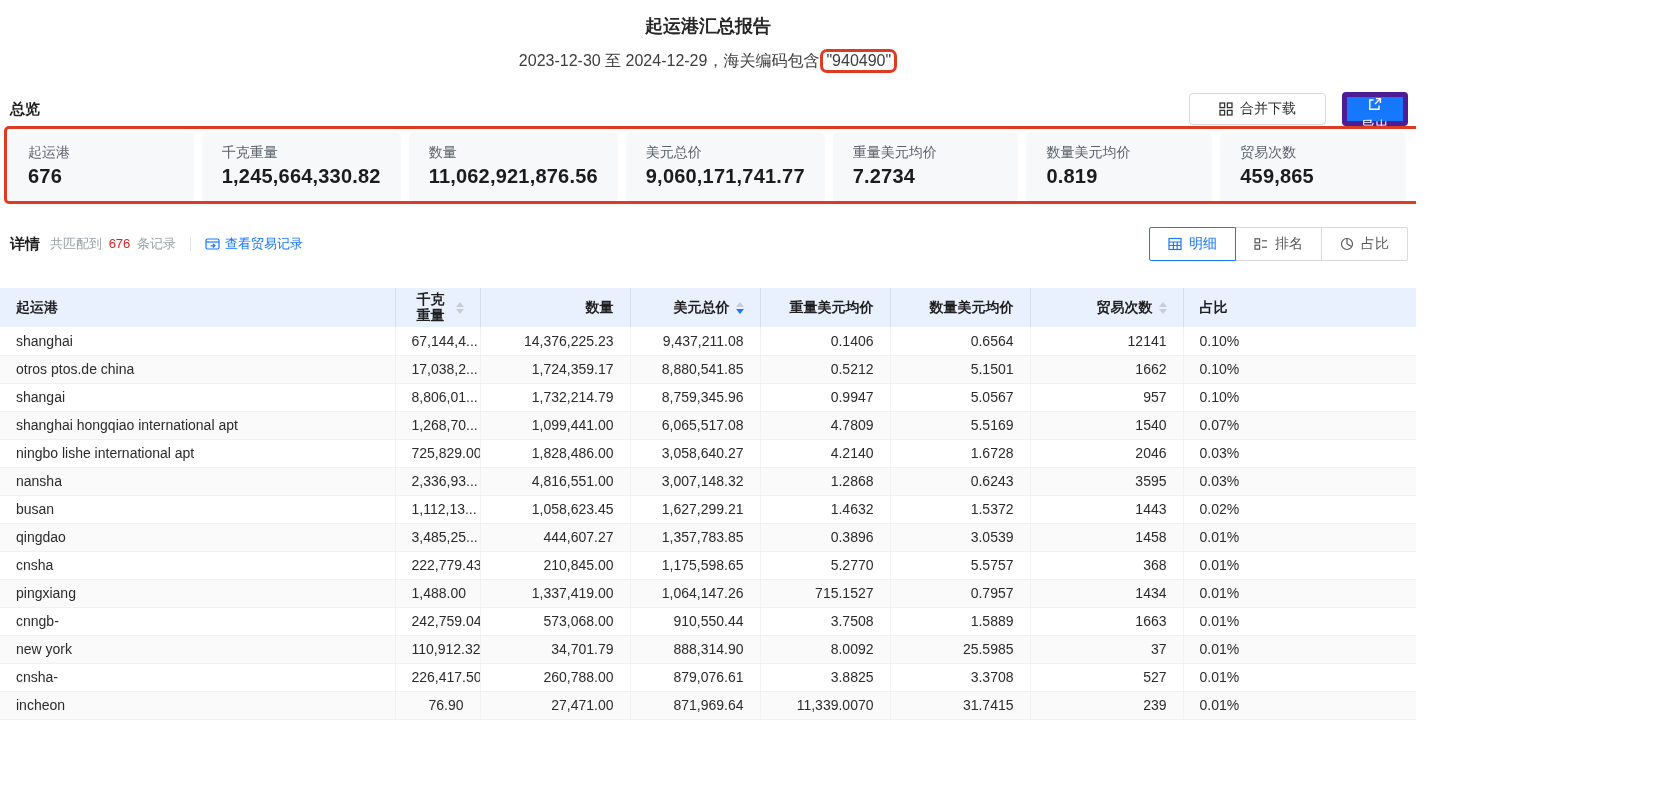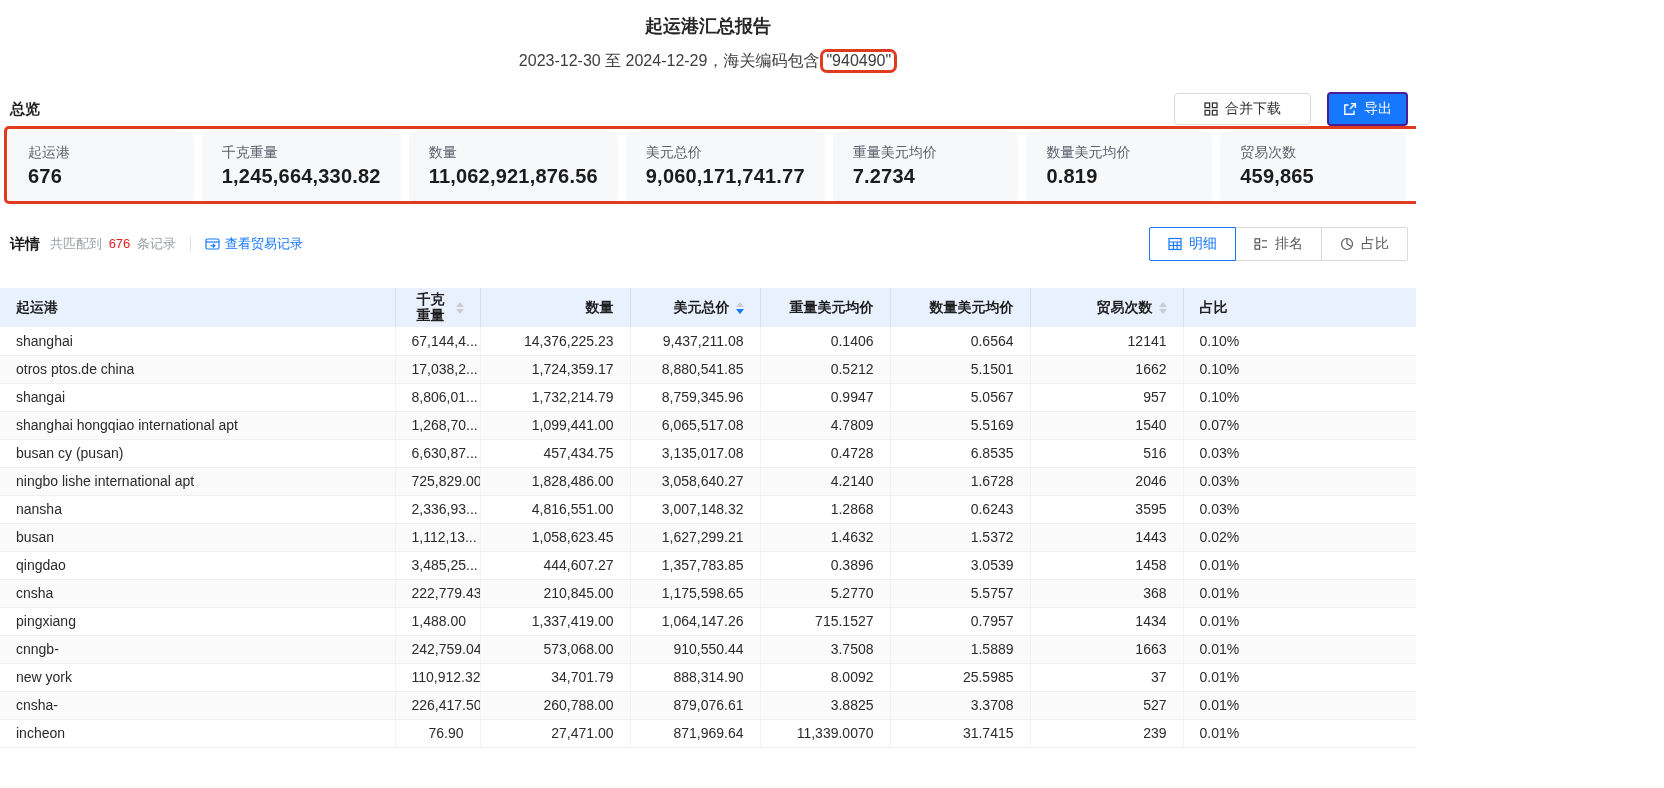--- a/index.html
+++ b/index.html
@@ -12,21 +12,21 @@
   
   .title { padding-top:14px; text-align:center; font-size:18px; font-weight:700; color:#262626; }
   .subtitle { margin-top:11px; text-align:center; font-size:16px; color:#3d3d3d; }
   .hl-box { display:inline-block; border:3px solid #e03a21; border-radius:7px; padding:0 3px; margin-left:1px; }
   
   .overview-bar { display:flex; justify-content:space-between; align-items:center; margin:19px 8px 0 10px; height:34px; }
   .section-label { font-size:15px; font-weight:700; color:#1f1f1f; }
   .top-actions { display:flex; align-items:center; gap:16px; }
   .btn { display:inline-flex; align-items:center; gap:7px; cursor:pointer; font-size:14px; border-radius:4px; }
   .btn-plain { background:#fff; border:1px solid #d9d9d9; color:#333; height:32px; padding:0 29px; }
-  .btn-primary { background:#1677ff; border:2px solid #4c1d95; color:#fff; height:34px; padding:0 14px; }
+  .btn-primary { background:#1677ff; border:5px solid #4c1d95; color:#fff; height:34px; padding:0 14px;flex-direction:column; }
   
   .cards { display:flex; gap:8px; margin:6px 10px 0 8px; }
   .card { flex:1; height:72px; background:#f7f8fa; border-radius:6px; padding:12px 20px; }
   .card-label { font-size:14px; color:#5c626b; }
   .card-value { margin-top:3px; font-size:20px; font-weight:700; color:#1c1c1c; letter-spacing:.2px; }
   .annotation-cards { position:absolute; left:4px; top:126px; width:1559px; height:78px;
     border:3px solid #e03a21; border-radius:5px; pointer-events:none; z-index:6; }
   
   .detail-bar { display:flex; justify-content:space-between; align-items:center; margin:22px 8px 0 10px; height:36px; }
   .detail-left { display:flex; align-items:center; }
@@ -303,30 +303,20 @@
           <td class="left">shanghai hongqiao international apt</td>
           <td class="right">1,268,70...</td>
           <td class="right">1,099,441.00</td>
           <td class="right">6,065,517.08</td>
           <td class="right">4.7809</td>
           <td class="right">5.5169</td>
           <td class="right">1540</td>
           <td class="left">0.07%</td>
         </tr>
         <tr>
-          <td class="left">busan cy (pusan)</td>
-          <td class="right">6,630,87...</td>
-          <td class="right">457,434.75</td>
-          <td class="right">3,135,017.08</td>
-          <td class="right">0.4728</td>
-          <td class="right">6.8535</td>
-          <td class="right">516</td>
-          <td class="left">0.03%</td>
-        </tr>
-        <tr>
           <td class="left">ningbo lishe international apt</td>
           <td class="right">725,829.00</td>
           <td class="right">1,828,486.00</td>
           <td class="right">3,058,640.27</td>
           <td class="right">4.2140</td>
           <td class="right">1.6728</td>
           <td class="right">2046</td>
           <td class="left">0.03%</td>
         </tr>
         <tr>

